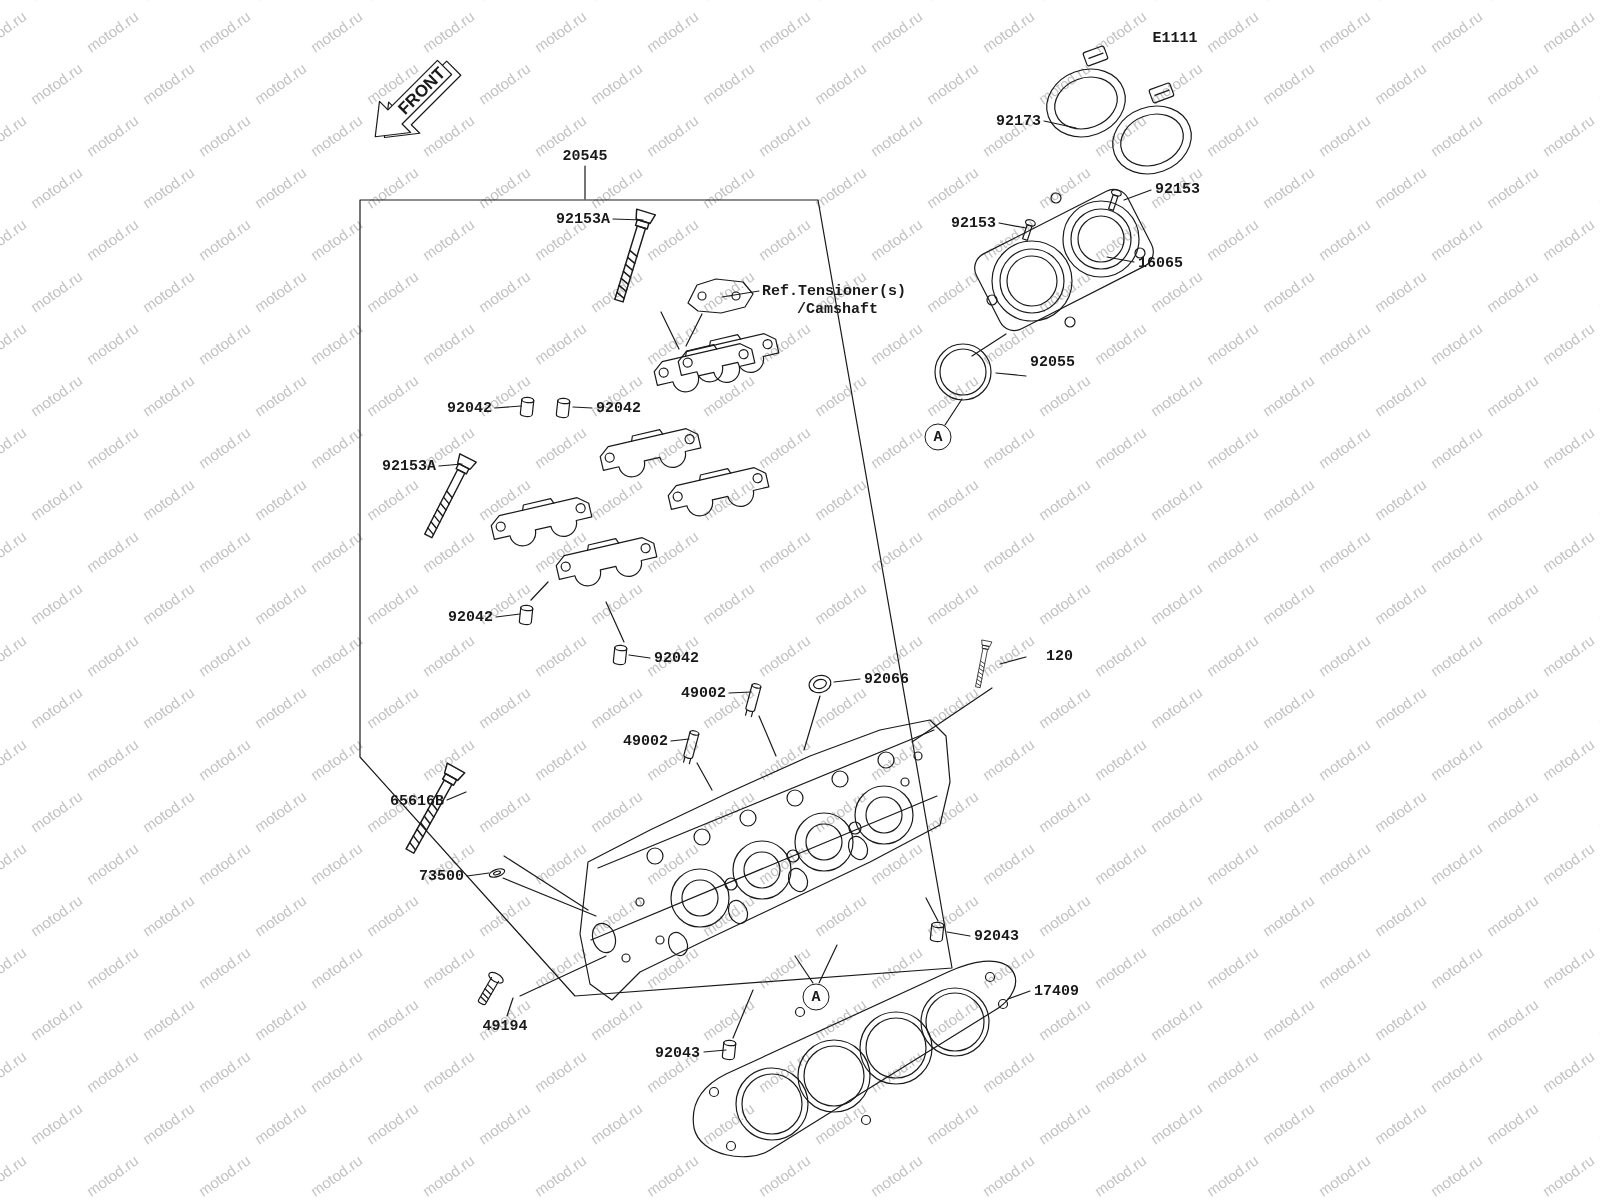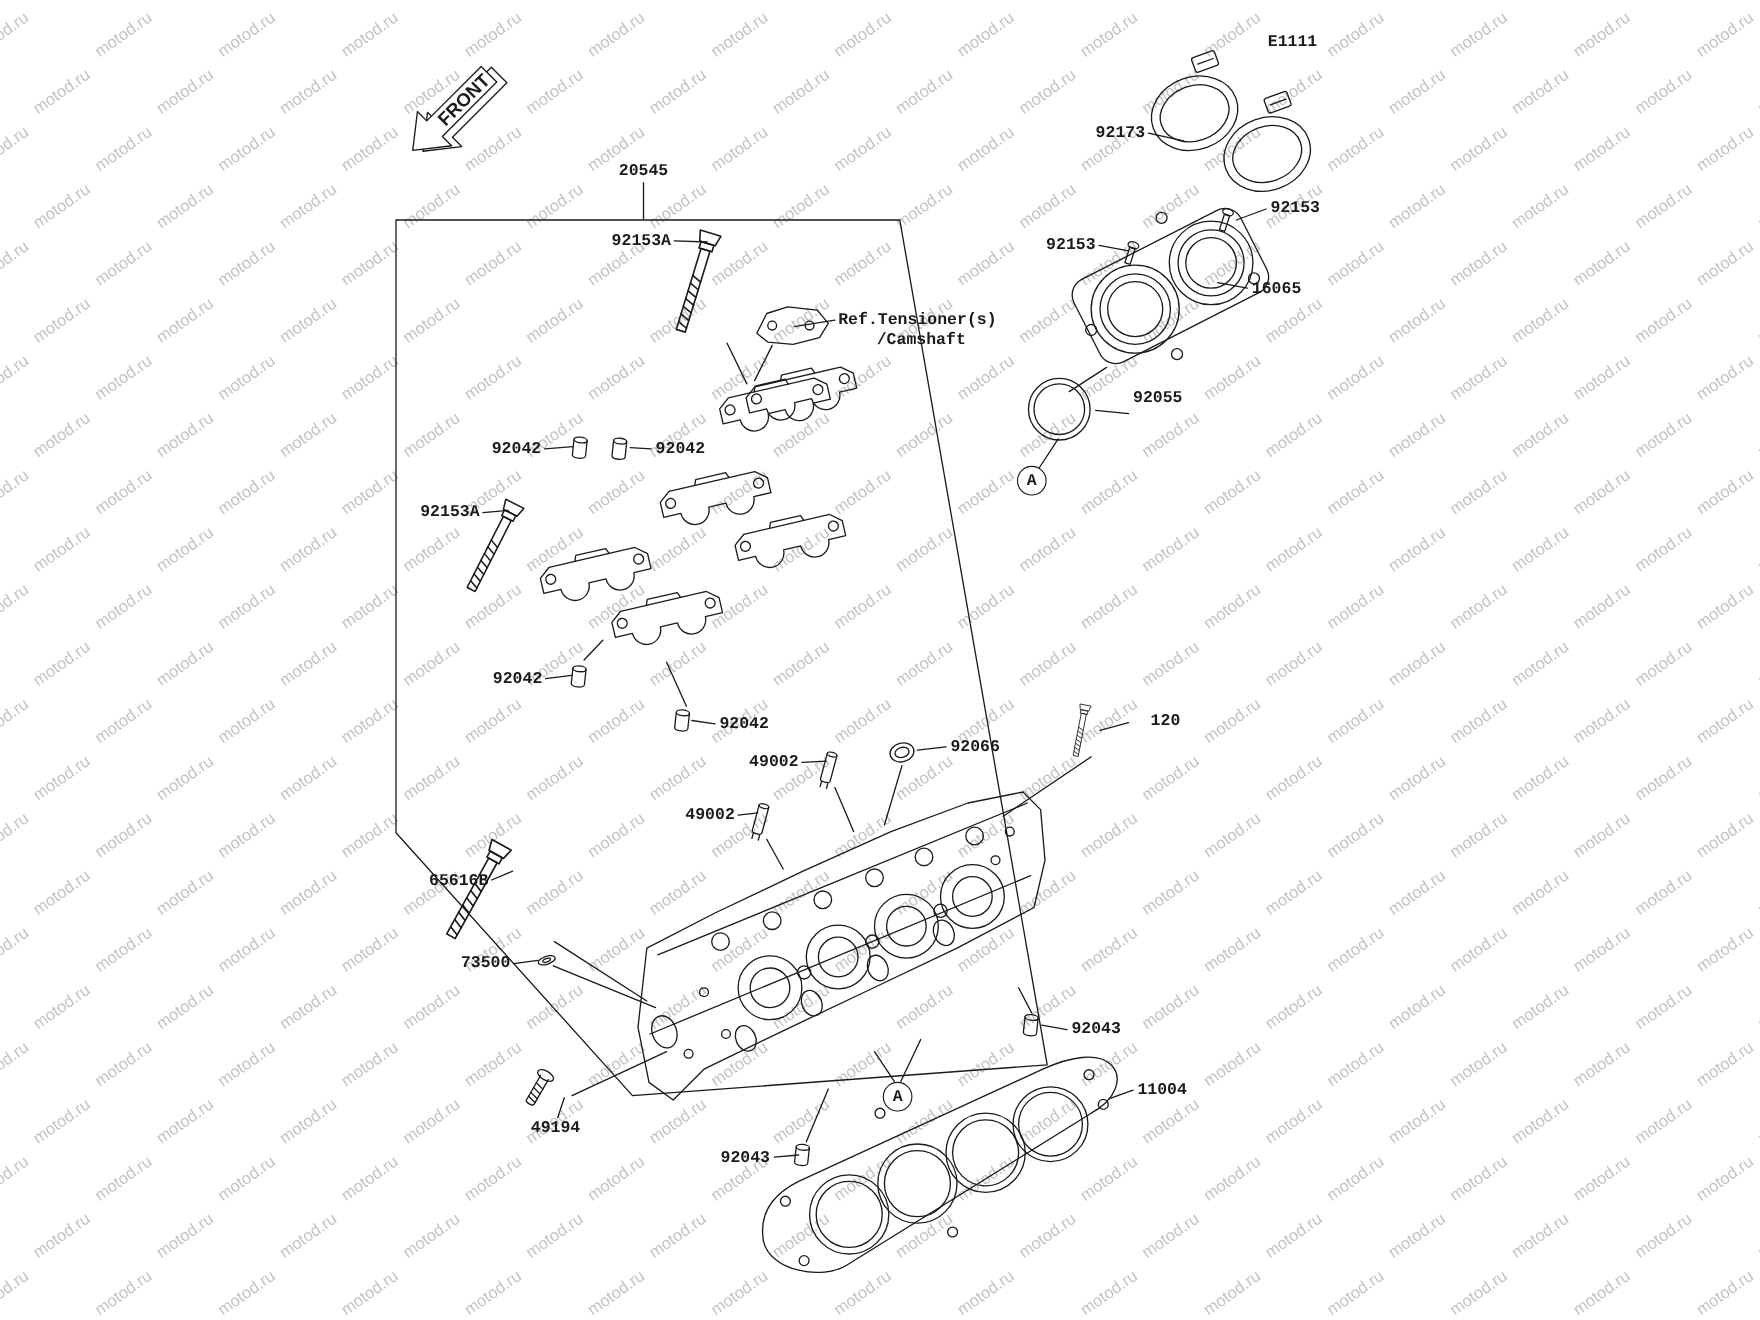--- a/index.html
+++ b/index.html
@@ -626,19 +626,19 @@
       <div class="part-label align-right" style="left: 436px; top: 466px;">92153A</div>
       <div class="part-label align-right" style="left: 493px; top: 617px;">92042</div>
       <div class="part-label align-left" style="left: 654px; top: 658px;">92042</div>
       <div class="part-label align-left" style="left: 1030px; top: 656px; margin-left: 16px;">120</div>
       <div class="part-label align-right" style="left: 726px; top: 693px;">49002</div>
       <div class="part-label align-left" style="left: 864px; top: 679px;">92066</div>
       <div class="part-label align-right" style="left: 668px; top: 741px;">49002</div>
       <div class="part-label align-right" style="left: 444px; top: 801px;">65616B</div>
       <div class="part-label align-right" style="left: 464px; top: 876px;">73500</div>
       <div class="part-label align-left" style="left: 974px; top: 936px;">92043</div>
-      <div class="part-label align-left" style="left: 1034px; top: 991px;">11004</div>
+      <div class="part-label align-left" style="left: 1034px; top: 991px;">17409</div>
       <div class="part-label align-center" style="left: 505px; top: 1026px;">49194</div>
       <div class="part-label align-right" style="left: 700px; top: 1053px;">92043</div>
       <div class="marker" style="left: 938px; top: 437px;">A</div>
       <div class="marker" style="left: 816px; top: 997px;">A</div>
     </div>
 </div>
 
 </body></html>

